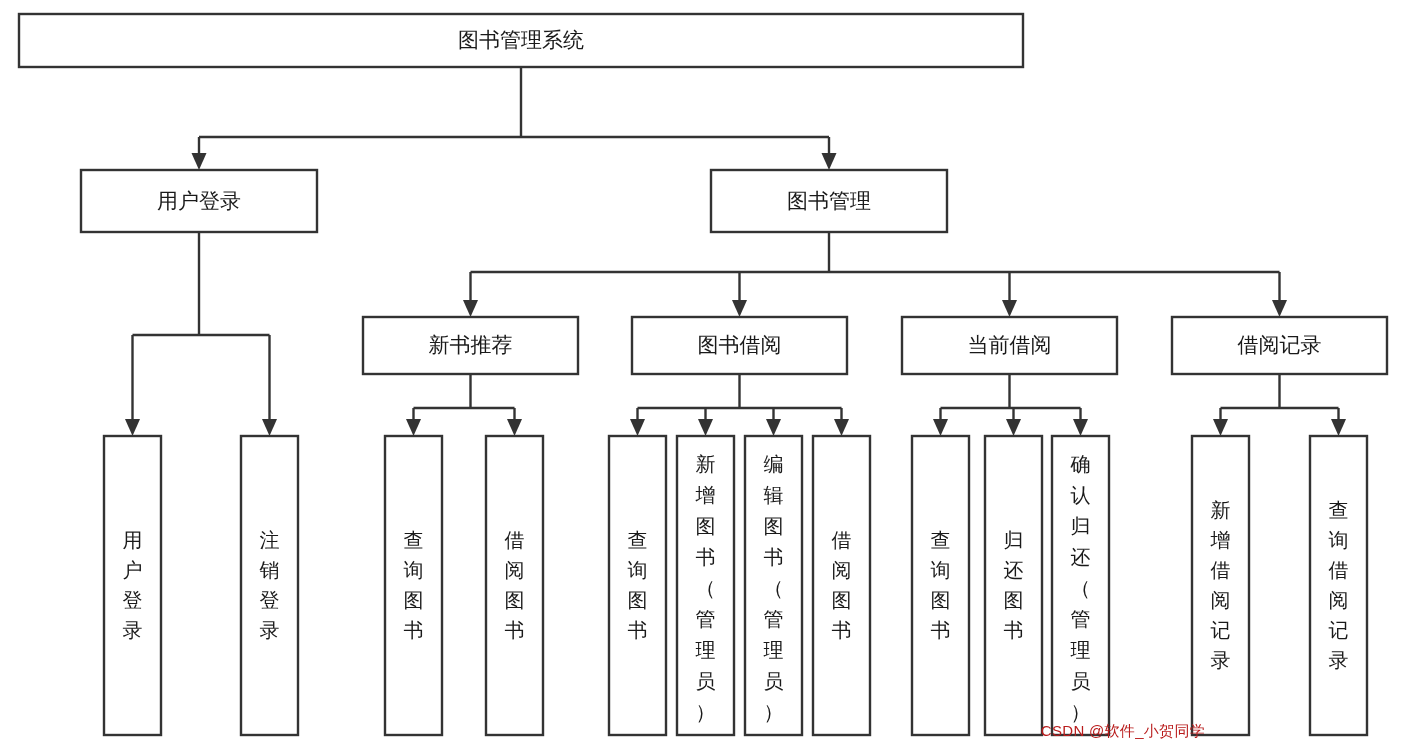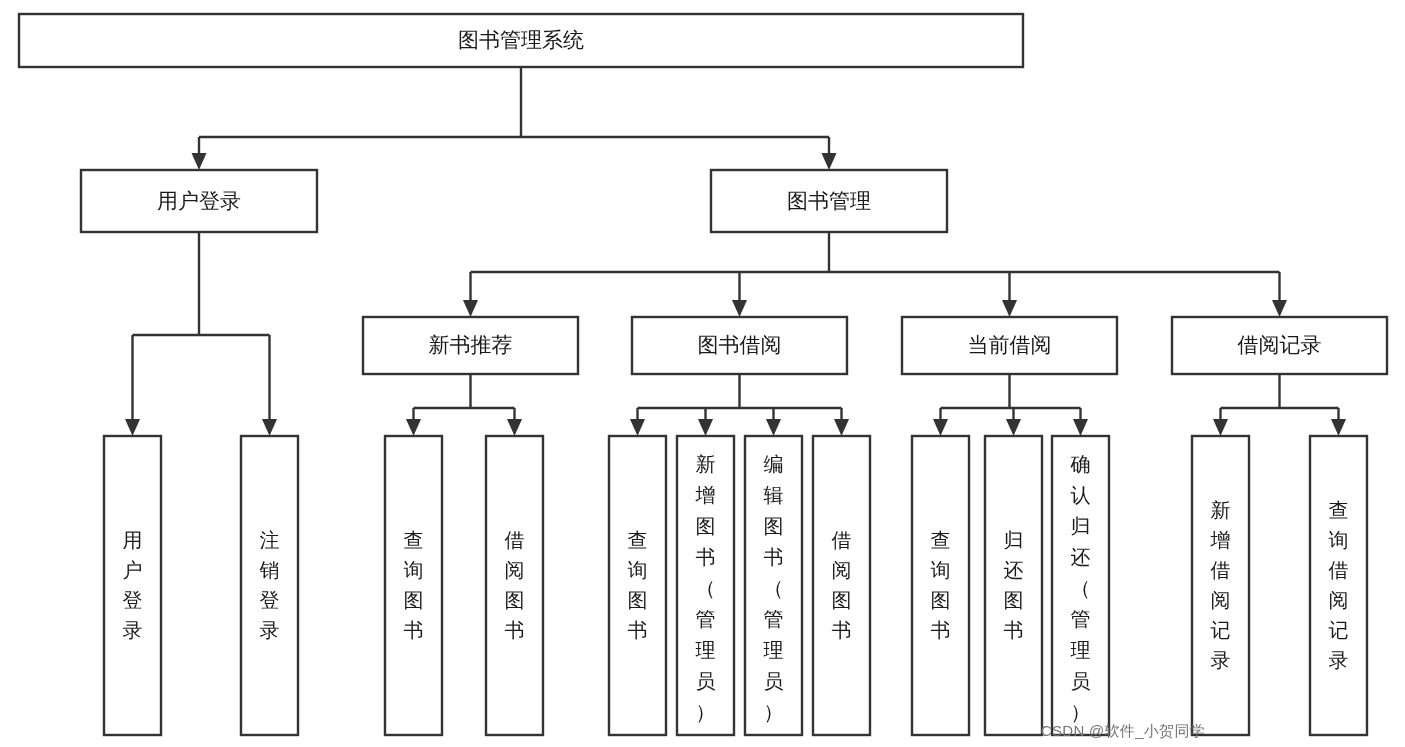--- a/index.html
+++ b/index.html
@@ -56,21 +56,21 @@
     fill: #1a1a1a;
     font-family: "Liberation Sans", "DejaVu Sans", sans-serif;
     text-anchor: middle;
     font-size: 20px;
   }
   .watermark {
     position: absolute;
     right: 10px;
     bottom: 6px;
     font-size: 15px;
-    color: #737373;
+    color: #b91c1c;
     font-family: "Liberation Sans", "DejaVu Sans", sans-serif;
     white-space: nowrap;
     letter-spacing: 0.3px;
   }
 </style>
 </head>
 <body>
 
 <div id="diagram-root">
   <svg class="flow" viewBox="0 0 1405 747" xmlns="http://www.w3.org/2000/svg">

